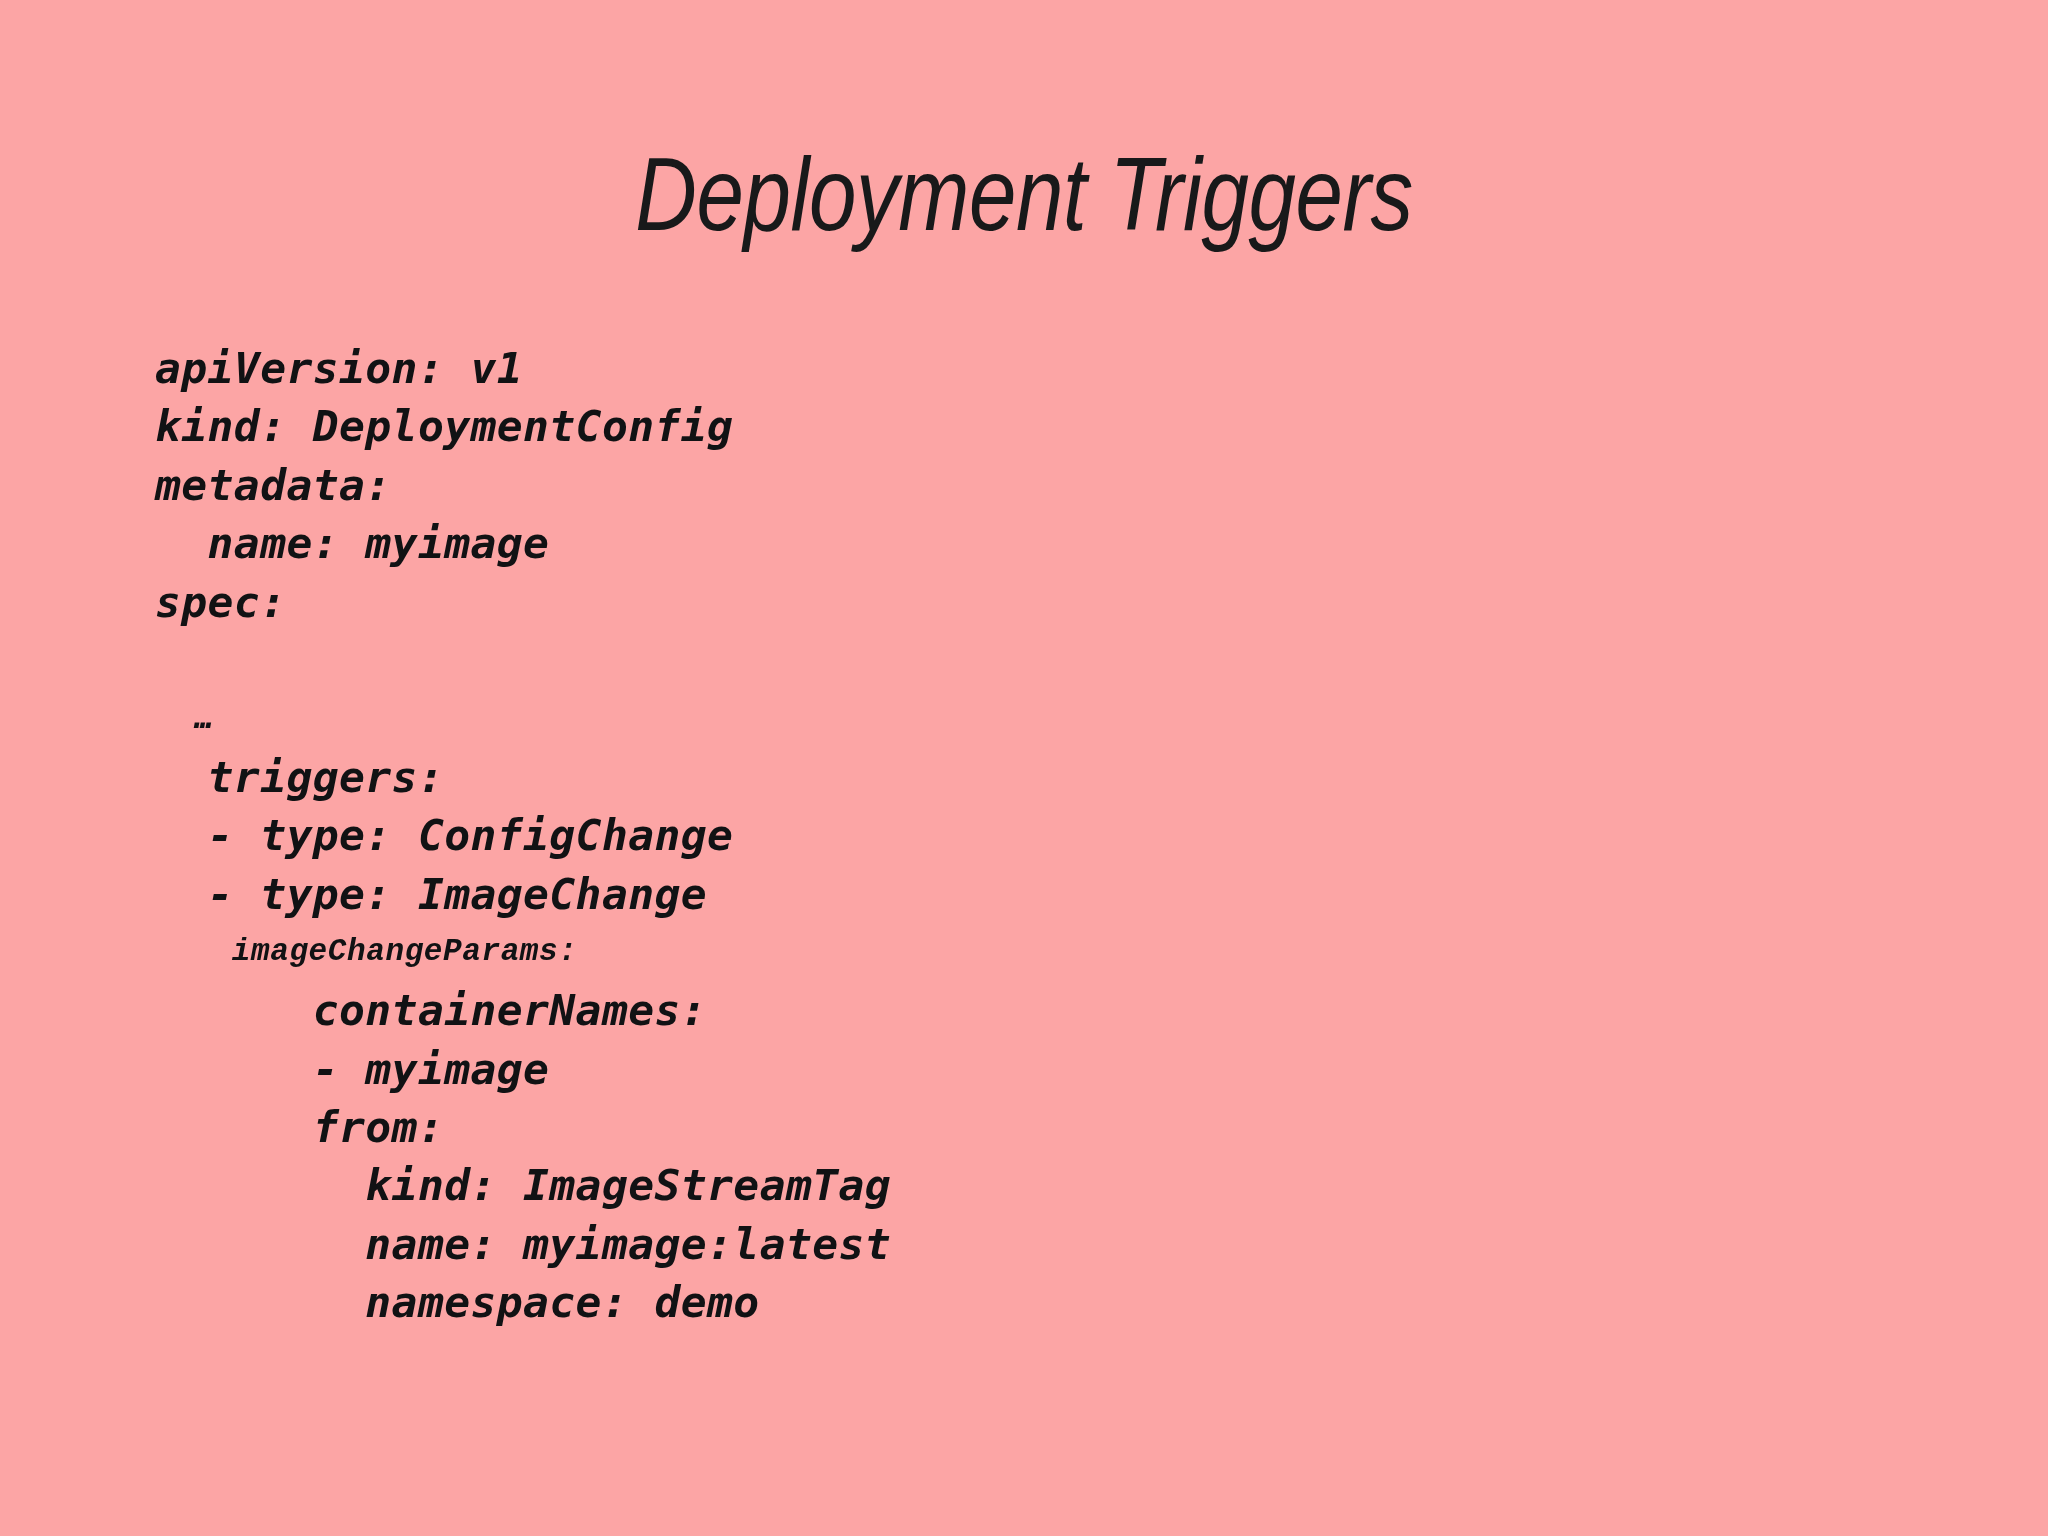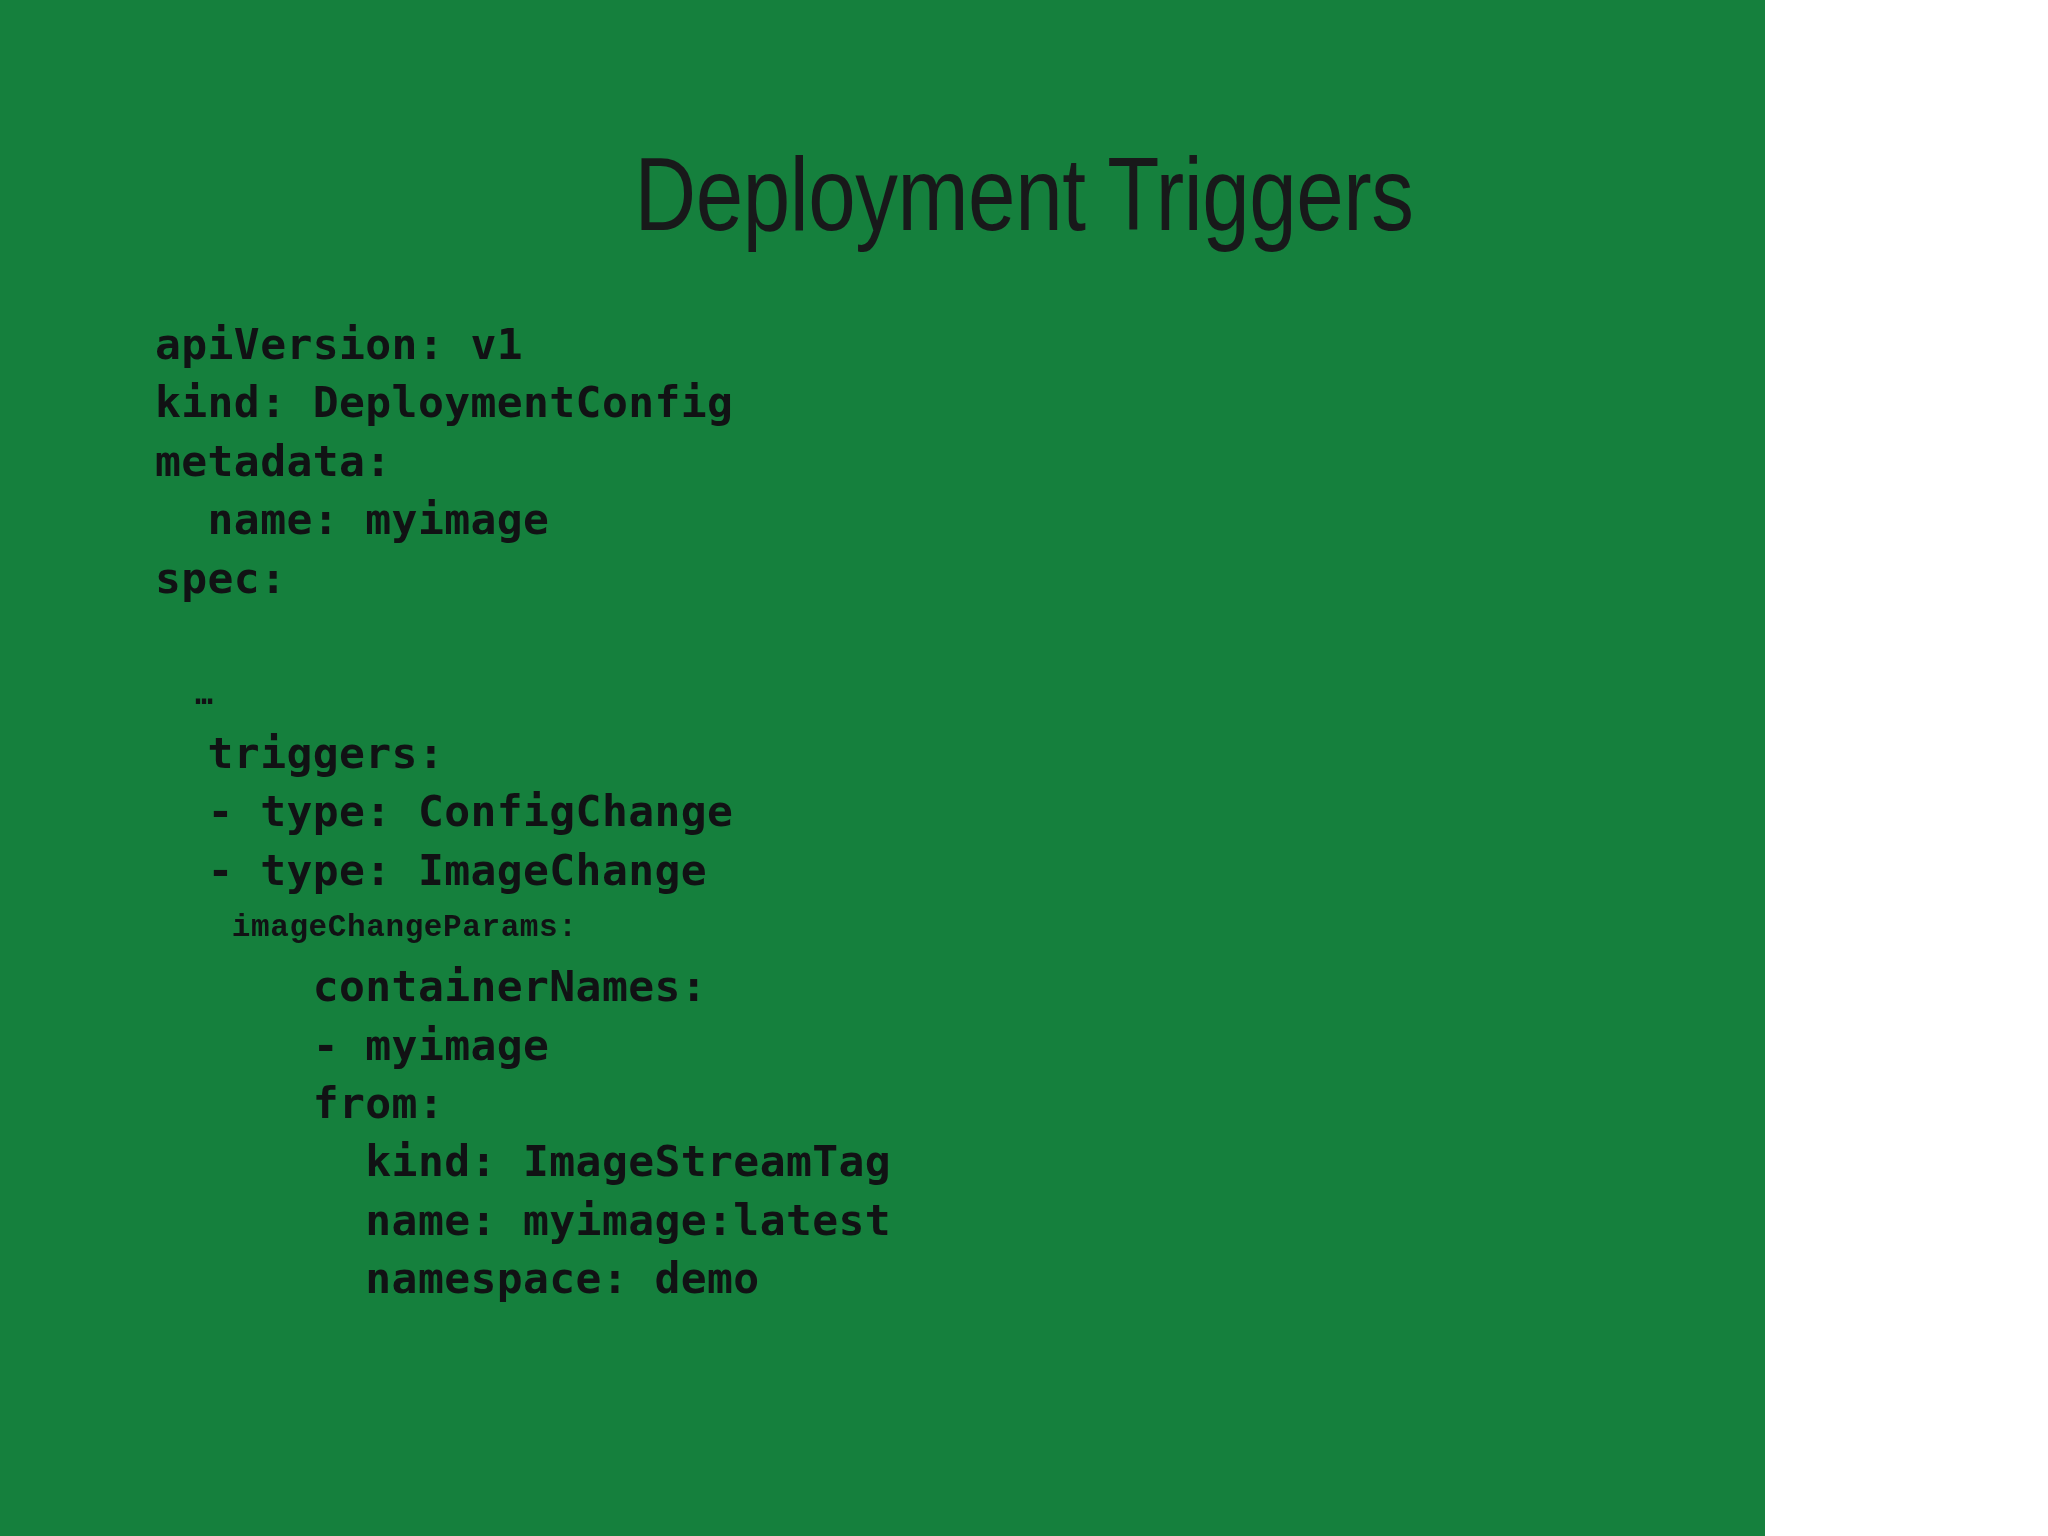--- a/index.html
+++ b/index.html
@@ -9,23 +9,24 @@
   body {
     width: 2048px;
     height: 1536px;
     background: #ffffff;
     font-family: "Liberation Sans", sans-serif;
     overflow: hidden;
   }
 
   .slide {
     position: relative;
-    width: 1765px;
+    width: 2048px;
     height: 1536px;
-    background: #15803d;
+    background: #fca5a5;
+    font-style: italic;
   }
 
   
   .slide-title {
     position: absolute;
     left: 0;
     top: 68px;
     width: 2048px;
     text-align: center;
     font-family: "Liberation Sans", "DejaVu Sans", sans-serif;
@@ -36,21 +37,21 @@
     color: #18191a;
     transform: scaleX(0.82);
     transform-origin: 50% 50%;
     white-space: nowrap;
   }
 
   
   .code-block {
     position: absolute;
     left: 155px;
-    top: 272px;
+    top: 296px;
     width: 1400px;
     font-family: "DejaVu Sans Mono", "Liberation Mono", monospace;
     font-weight: 700;
     font-size: 43px;
     line-height: 58.4px;
     color: #111214;
     white-space: pre;
     letter-spacing: 0.4px;
   }
 

